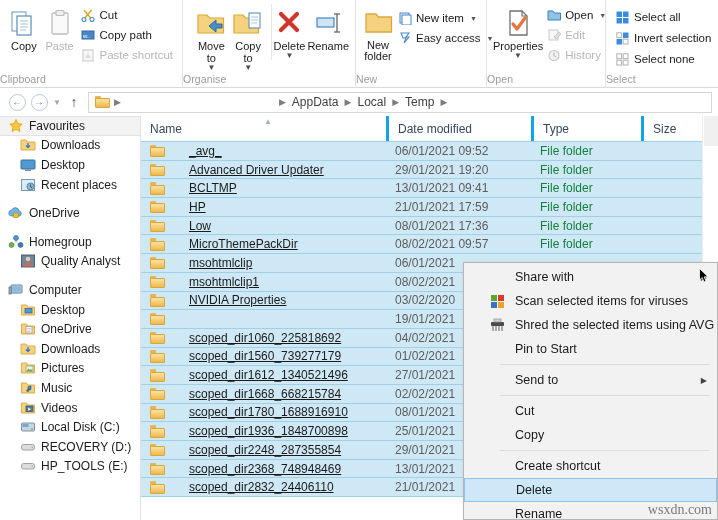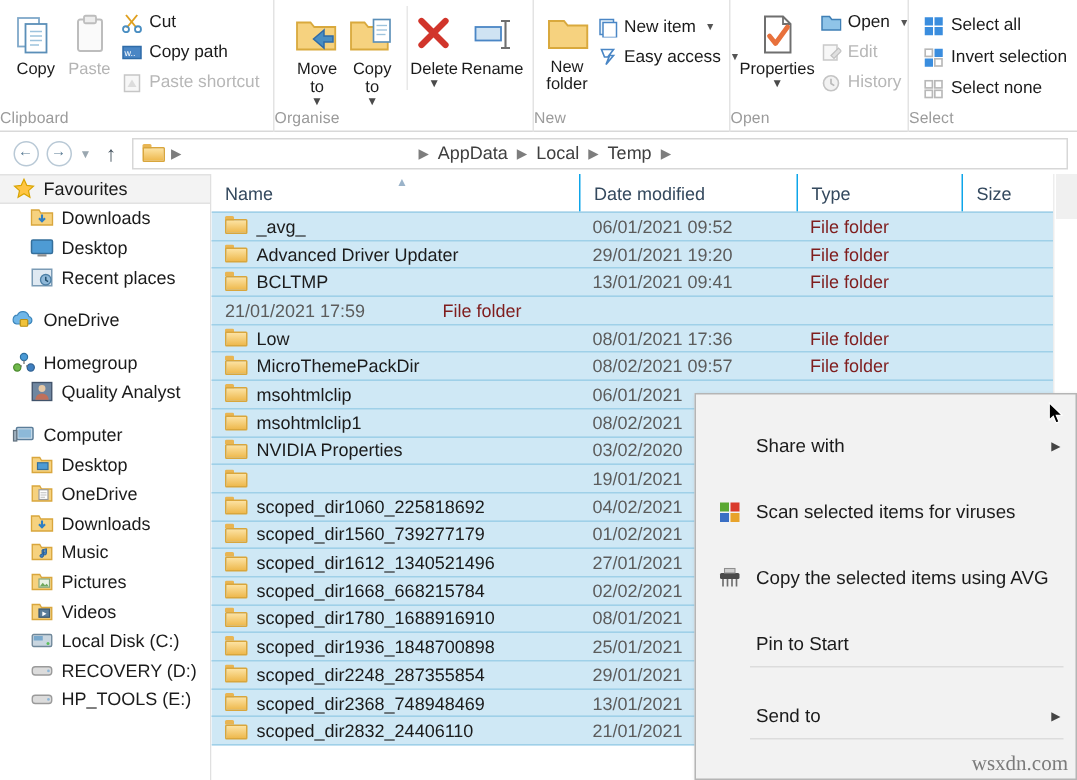--- a/index.html
+++ b/index.html
@@ -78,37 +78,37 @@
   .navrow.child { padding-left:20px; }
   .navrow.sel { background:#f3f3f3; border-top:1px solid #e2e2e2; border-bottom:1px solid #e2e2e2; }
   .navlbl { font-size:12px; color:#1b1b1b; }
   .navgap { height:9px; }
   .ico { width:16px; height:16px; flex:0 0 16px; position:relative; }
 
   
   .listarea { position:absolute; left:141px; top:116px; width:577px; height:404px; background:#fff; overflow:hidden;}
   .colhdr { height:26px; display:flex; align-items:center; border-bottom:1px solid #e6e6e6; position:relative;}
   .ch { font-size:12px; color:#34495e; padding-left:9px; position:relative; height:26px; line-height:26px;}
-  .ch + .ch { border-left:1px solid #0ea5e9; }
+  .ch + .ch { border-left:3px solid #0ea5e9; }
   .ch.name { width:245px; }
   .ch.date { width:145px; }
   .ch.type { width:110px; }
   .ch.size { width:65px; }
   .sortmark { position:absolute; left:123px; top:1px; font-size:8px; color:#9ab3c9; }
 
   .rows { position:relative; }
   .frow {
     height:19.7px; display:flex; align-items:center;
     background:#cfe8f5; border-top:1px solid #9fd0e8; border-bottom:1px solid #9fd0e8;
     margin-top:-1px; cursor:default;
   }
   .fcell { font-size:12px; color:#1b1b1b; white-space:nowrap; overflow:hidden; }
-  .fname { width:245px; display:flex; align-items:flex-start; gap:6px; padding-left:9px; }
+  .fname { width:245px; display:flex; align-items:flex-end; gap:24px; padding-left:9px;text-decoration:underline; }
   .fdate { width:145px; color:#5c5c5c; padding-left:9px;}
-  .ftype { width:110px; color:#7f1d1d; padding-left:9px;}
+  .ftype { width:110px; color:#15803d; padding-left:9px;}
   .fsize { width:65px; padding-left:9px;}
 
   
   .folder { width:15px; height:13px; position:relative; flex:0 0 15px; }
   .folder .tab {
     position:absolute; left:0; top:0px; width:6px; height:3px;
     background:#e8b553; border-radius:1px 1px 0 0;
   }
   .folder .body {
     position:absolute; left:0; top:2.5px; width:15px; height:10px;
@@ -123,21 +123,21 @@
   }
   .vthumb { position:absolute; left:1px; top:0px; width:14px; height:30px; background:#f0f0f0; }
 
   
   .ctxmenu {
     position:absolute; left:463px; top:262px; width:255px; height:258px;
     background:#f2f2f2; border:1px solid #b5b5b5;
     box-shadow: 1px 1px 3px rgba(0,0,0,.18);
     padding:2px 0;
   }
-  .mi { height:24px; display:flex; align-items:center; cursor:default; position:relative; padding-left:4px;margin-top:20px; }
+  .mi { height:24px; display:flex; align-items:center; cursor:default; position:relative; padding-left:15px; }
   .mi .micon { width:36px; height:24px; display:flex; align-items:center; justify-content:center; }
   .mi .mlbl { font-size:12.5px; color:#1b1b1b; }
   .mi .marrow { position:absolute; right:10px; font-size:8px; color:#444; }
   .mi.hl { background:#cfe8f8; border:1px solid #8fc4e8; height:24px; }
   .msep { height:1px; background:#dcdcdc; margin:3px 8px 3px 36px; }
 
   .wm {
     position:absolute; right:6px; bottom:2px;
     font-size:14px; color:#7b7b7b; font-family:"Liberation Serif", serif;
   }
@@ -529,34 +529,34 @@
             <path d="M1 3 h5 l1.2 2 h7.8 v8 h-14 z" fill="#f6d27f" stroke="#d9a63c" stroke-width="0.9"></path>
             <path d="M8 6 v4 M6 8.5 l2 2 2-2" stroke="#2f7fc4" stroke-width="1.4" fill="none"></path>
           </svg>
       </span>
       <span class="navlbl">Downloads</span>
     </div>
     <div class="navrow child">
       <span class="ico">
         <svg width="16" height="16" viewBox="0 0 16 16">
             <path d="M1.5 3 h5 l1.2 2 h6.8 v8 h-13 z" fill="#f6d27f" stroke="#d9a63c" stroke-width="0.9"></path>
-            <path d="M9 6 v4.6 a1.2 1 0 1 1 -1 -1 v-3 l3 -.8 v3.2 a1.2 1 0 1 1 -1 -1" fill="#3f7fc0" stroke="#2d5f92" stroke-width="0.6"></path>
-          </svg>
-      </span>
-      <span class="navlbl">Music</span>
-    </div>
-    <div class="navrow child">
-      <span class="ico">
-        <svg width="16" height="16" viewBox="0 0 16 16">
-            <path d="M1.5 3 h5 l1.2 2 h6.8 v8 h-13 z" fill="#f6d27f" stroke="#d9a63c" stroke-width="0.9"></path>
             <rect x="6" y="6" width="7" height="5.5" fill="#e9f3e5" stroke="#86a87c" stroke-width="0.8"></rect>
             <path d="M6.5 11 l2-2.5 1.5 1.6 1.2-1 1.3 1.9z" fill="#6fa85c"></path>
           </svg>
       </span>
       <span class="navlbl">Pictures</span>
+    </div>
+    <div class="navrow child">
+      <span class="ico">
+        <svg width="16" height="16" viewBox="0 0 16 16">
+            <path d="M1.5 3 h5 l1.2 2 h6.8 v8 h-13 z" fill="#f6d27f" stroke="#d9a63c" stroke-width="0.9"></path>
+            <path d="M9 6 v4.6 a1.2 1 0 1 1 -1 -1 v-3 l3 -.8 v3.2 a1.2 1 0 1 1 -1 -1" fill="#3f7fc0" stroke="#2d5f92" stroke-width="0.6"></path>
+          </svg>
+      </span>
+      <span class="navlbl">Music</span>
     </div>
     <div class="navrow child">
       <span class="ico">
         <svg width="16" height="16" viewBox="0 0 16 16">
             <path d="M1.5 3 h5 l1.2 2 h6.8 v8 h-13 z" fill="#f6d27f" stroke="#d9a63c" stroke-width="0.9"></path>
             <rect x="6" y="6" width="7" height="5.5" fill="#5b7d99" stroke="#3a5770" stroke-width="0.8"></rect>
             <path d="M8.2 7.6 l2.8 1.6 -2.8 1.6z" fill="#fff"></path>
           </svg>
       </span>
       <span class="navlbl">Videos</span>
@@ -630,20 +630,27 @@
               <span class="tab"></span>
               <span class="body"></span>
             </span>
             <span>BCLTMP</span>
           </div>
           <div class="fcell fdate">13/01/2021 09:41</div>
           <div class="fcell ftype">File folder</div>
           <div class="fcell fsize"></div>
         </div>
         <div class="frow">
+          <div class="fcell fname">
+            <span class="folder">
+              <span class="tab"></span>
+              <span class="body"></span>
+            </span>
+            <span>HP</span>
+          </div>
           <div class="fcell fdate">21/01/2021 17:59</div>
           <div class="fcell ftype">File folder</div>
           <div class="fcell fsize"></div>
         </div>
         <div class="frow">
           <div class="fcell fname">
             <span class="folder">
               <span class="tab"></span>
               <span class="body"></span>
             </span>
@@ -850,21 +857,21 @@
             <rect x="1" y="4" width="13" height="4" rx="1" fill="#4a4a4a"></rect>
             <g stroke="#6f6f6f" stroke-width="1.1">
               <line x1="3" y1="8" x2="3" y2="13"></line>
               <line x1="6" y1="8" x2="6" y2="13"></line>
               <line x1="9" y1="8" x2="9" y2="13"></line>
               <line x1="12" y1="8" x2="12" y2="13"></line>
             </g>
             <rect x="4" y="1" width="7" height="3" fill="#cfcfcf" stroke="#8f8f8f" stroke-width="0.7"></rect>
           </svg>
         </span>
-        <span class="mlbl">Copy the selected items using AVG</span>
+        <span class="mlbl">Shred the selected items using AVG</span>
       </div>
       <div class="mi">
         <span class="micon"></span>
         <span class="mlbl">Pin to Start</span>
       </div>
       <div class="msep"></div>
       <div class="mi">
         <span class="micon"></span>
         <span class="mlbl">Send to</span>
         <span class="marrow">▶</span>

